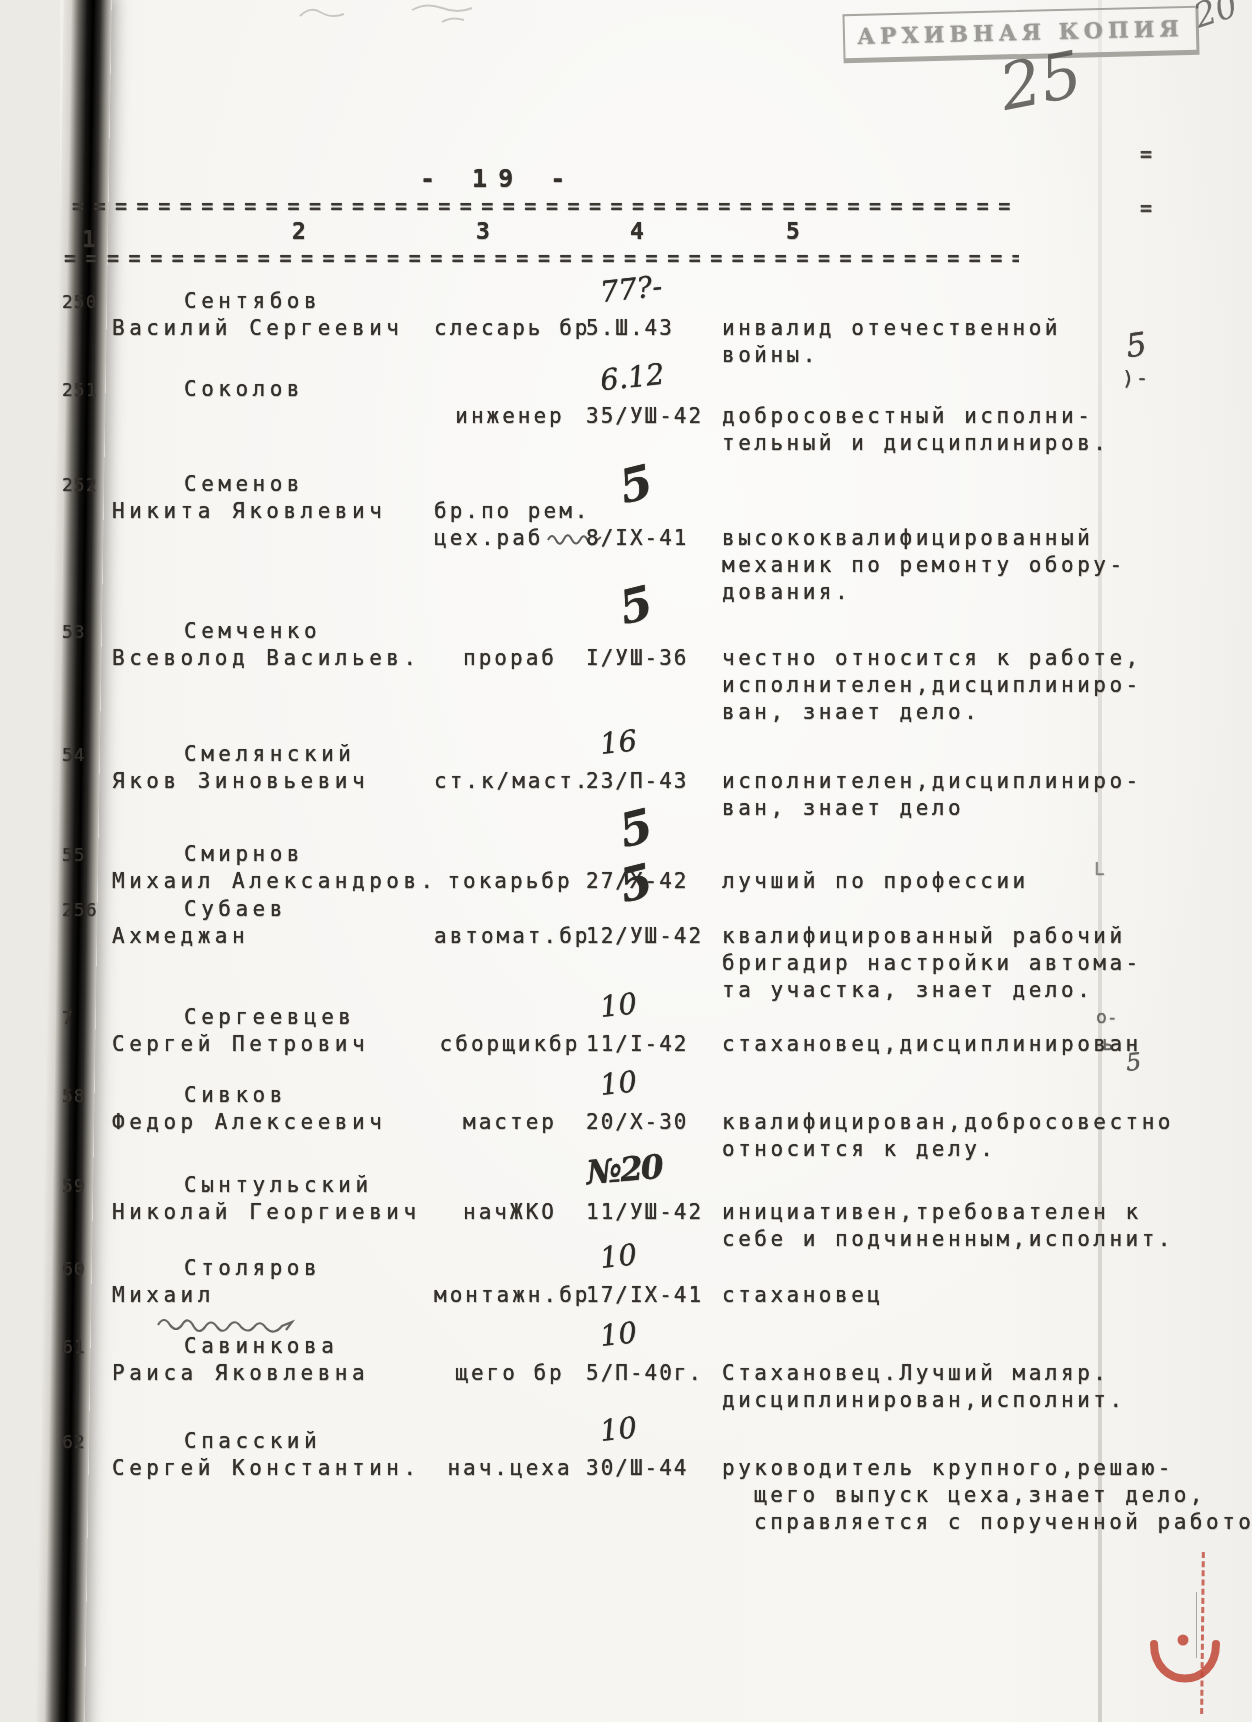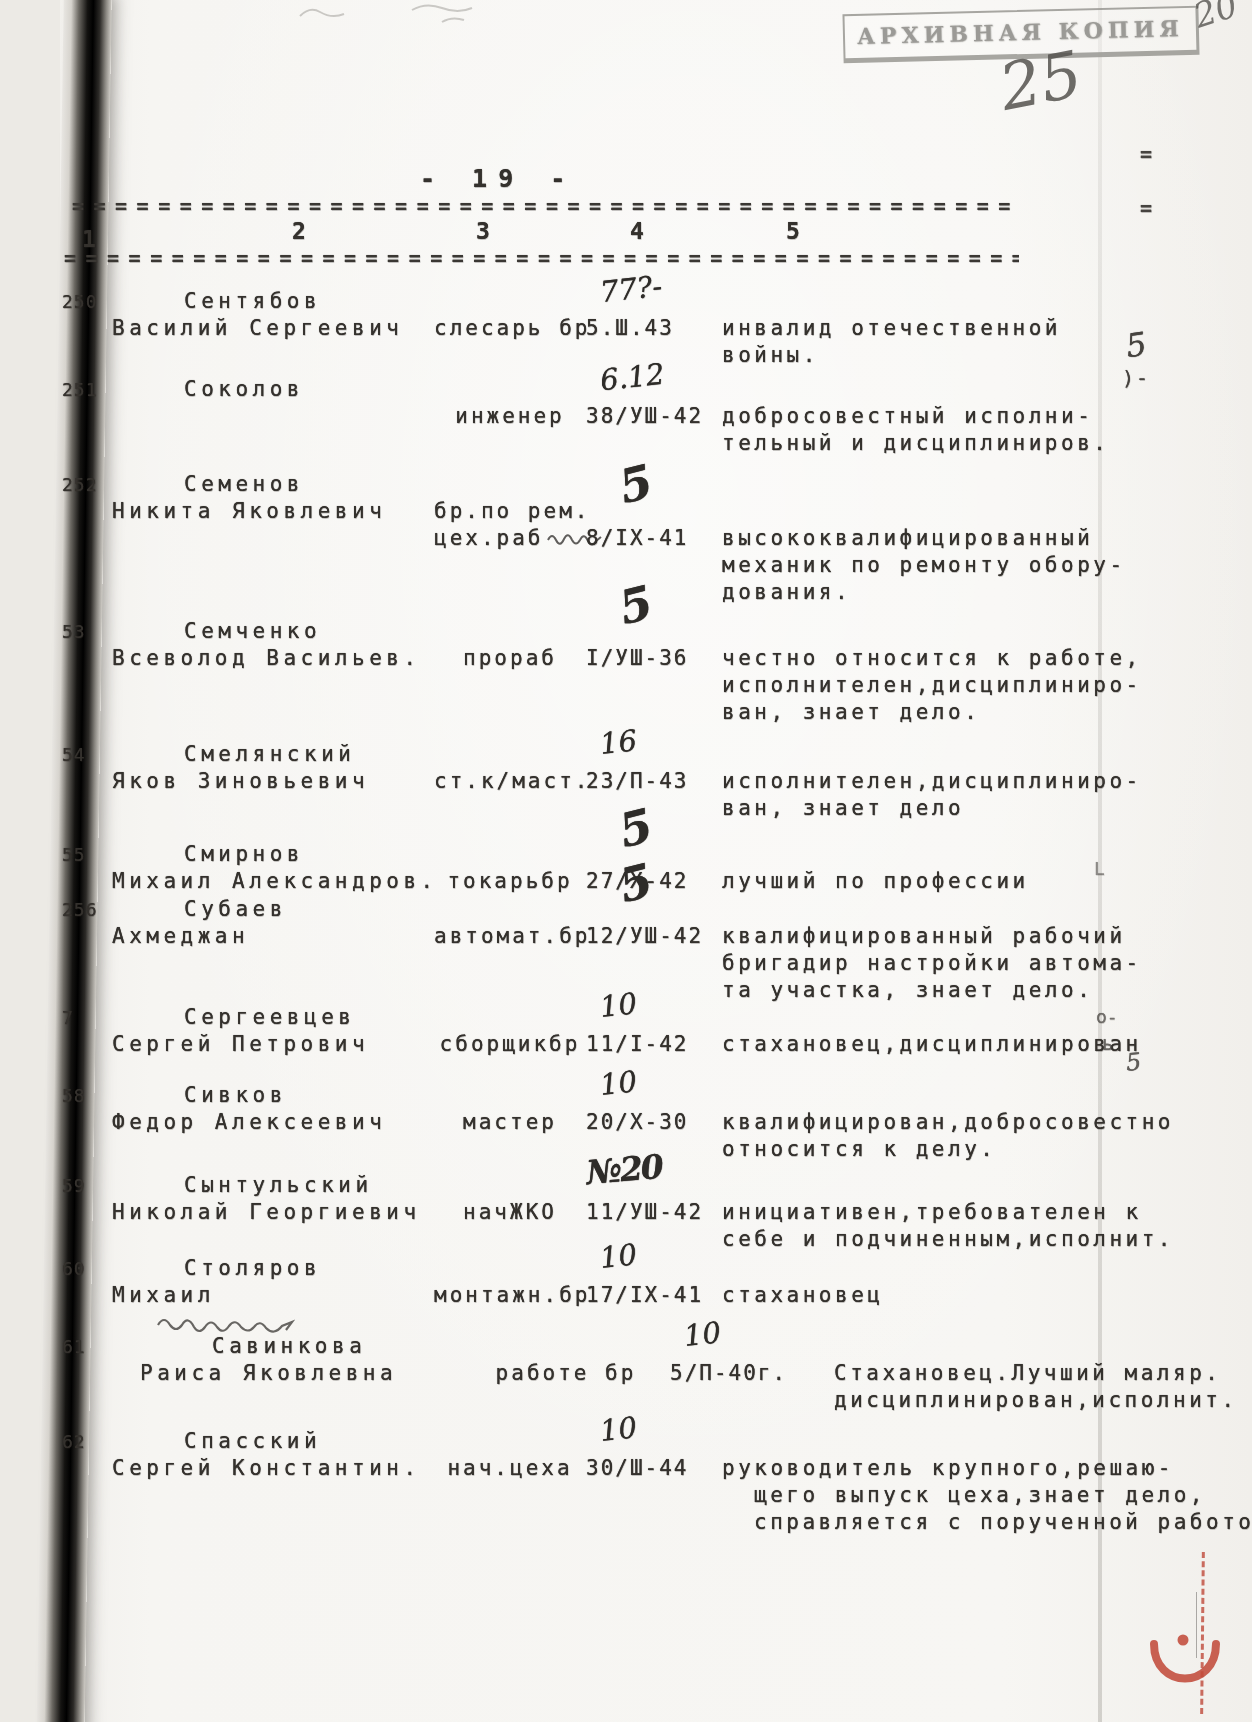--- a/index.html
+++ b/index.html
@@ -63,21 +63,21 @@
   .mark.xl{font-size:33px;font-weight:bold;top:-16px;left:0;transform:rotate(-5deg);letter-spacing:-2px;}
   .c-date.off1 .mark.lg{top:0px;}
   .sig{display:block;margin:2px 0 0 42px;height:22px;}
   .scr{display:inline-block;vertical-align:baseline;margin:0 2px -1px 2px;}
   
   .entry:nth-child(1){margin-bottom:7px;}  .entry:nth-child(2){margin-bottom:14px;}
   .entry:nth-child(3){margin-bottom:12px;} .entry:nth-child(4){margin-bottom:15px;}
   .entry:nth-child(5){margin-bottom:19px;} .entry:nth-child(6){margin-bottom:1px;}
   .entry:nth-child(7){margin-bottom:0;}    .entry:nth-child(8){margin-bottom:24px;}
   .entry:nth-child(9){margin-bottom:9px;}  .entry:nth-child(10){margin-bottom:2px;}
-  .entry:nth-child(11){margin-bottom:0;}   .entry:nth-child(12){margin-bottom:14px;gap:28px;}
+  .entry:nth-child(11){margin-bottom:0;}   .entry:nth-child(12){margin-bottom:14px;}
   .entry:nth-child(13) .c-desc div + div{padding-left:32px;}
   
   .mm{position:absolute;color:#46433f;}
   .mm-eq1{left:1140px;top:142px;font-size:20px;font-weight:bold;}
   .mm-eq2{left:1140px;top:196px;font-size:20px;font-weight:bold;}
   .mm-five-up{left:1126px;top:326px;font-family:"DejaVu Serif",serif;font-style:italic;font-size:32px;transform:rotate(-8deg);}
   .mm-bracket{left:1122px;top:366px;font-size:20px;letter-spacing:2px;}
   .mm-tick1{left:1098px;top:774px;font-size:18px;opacity:.6;}
   .mm-tick2{left:1094px;top:858px;font-size:18px;opacity:.6;}
   .mm-o{left:1096px;top:1006px;font-size:18px;opacity:.75;}
@@ -141,21 +141,21 @@
     <div class="c-num">251</div>
     <div class="c-name">
       <div class="surname">Соколов</div>
 
     </div>
     <div class="c-pos">
       <div>инженер</div>
     </div>
     <div class="c-date ">
       <span class="mark md">6.12</span>
-      <span>38/УШ-42</span>
+      <span>35/УШ-42</span>
     </div>
     <div class="c-desc ">
       <div>добросовестный исполни-</div>
           <div>тельный и дисциплиниров.</div>
     </div>
   </div>
   <div class="entry">
     <div class="c-num">252</div>
     <div class="c-name">
       <div class="surname">Семенов</div>
@@ -332,21 +332,21 @@
     </div>
   </div>
   <div class="entry">
     <div class="c-num">61</div>
     <div class="c-name">
       <div class="surname">Савинкова</div>
       <div class="given">Раиса Яковлевна</div>
 
     </div>
     <div class="c-pos">
-      <div>работе бр</div>
+      <div>щего бр</div>
     </div>
     <div class="c-date ">
       <span class="mark md">10</span>
       <span>5/П-40г.</span>
     </div>
     <div class="c-desc ">
       <div>Стахановец.Лучший маляр.</div>
           <div>дисциплинирован,исполнит.</div>
     </div>
   </div>

